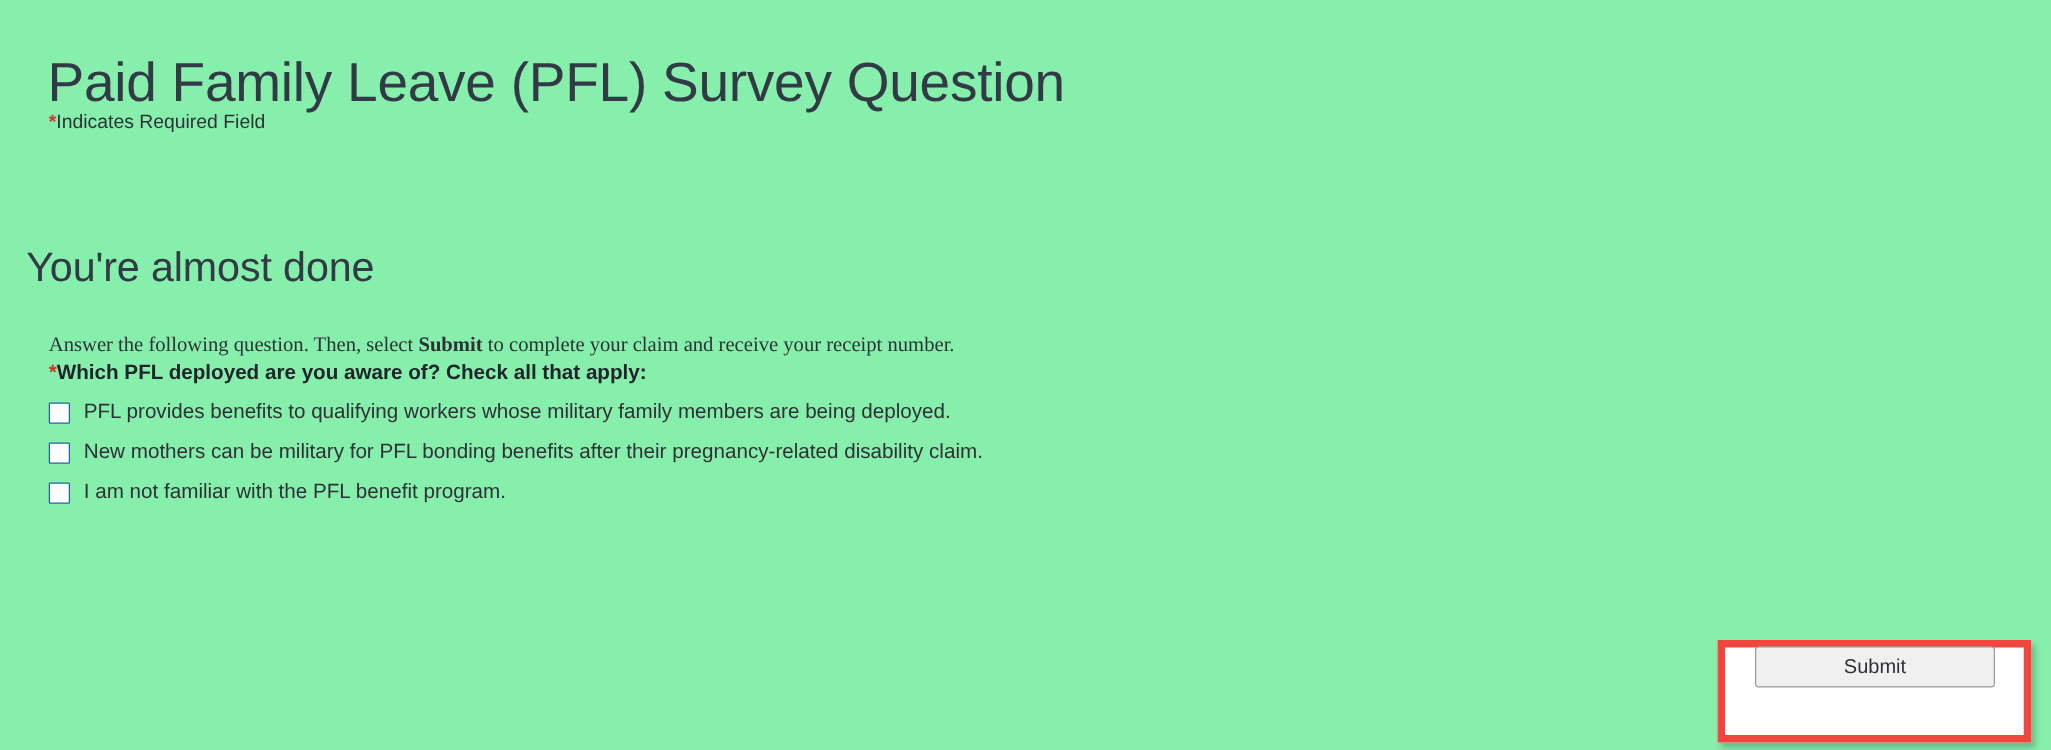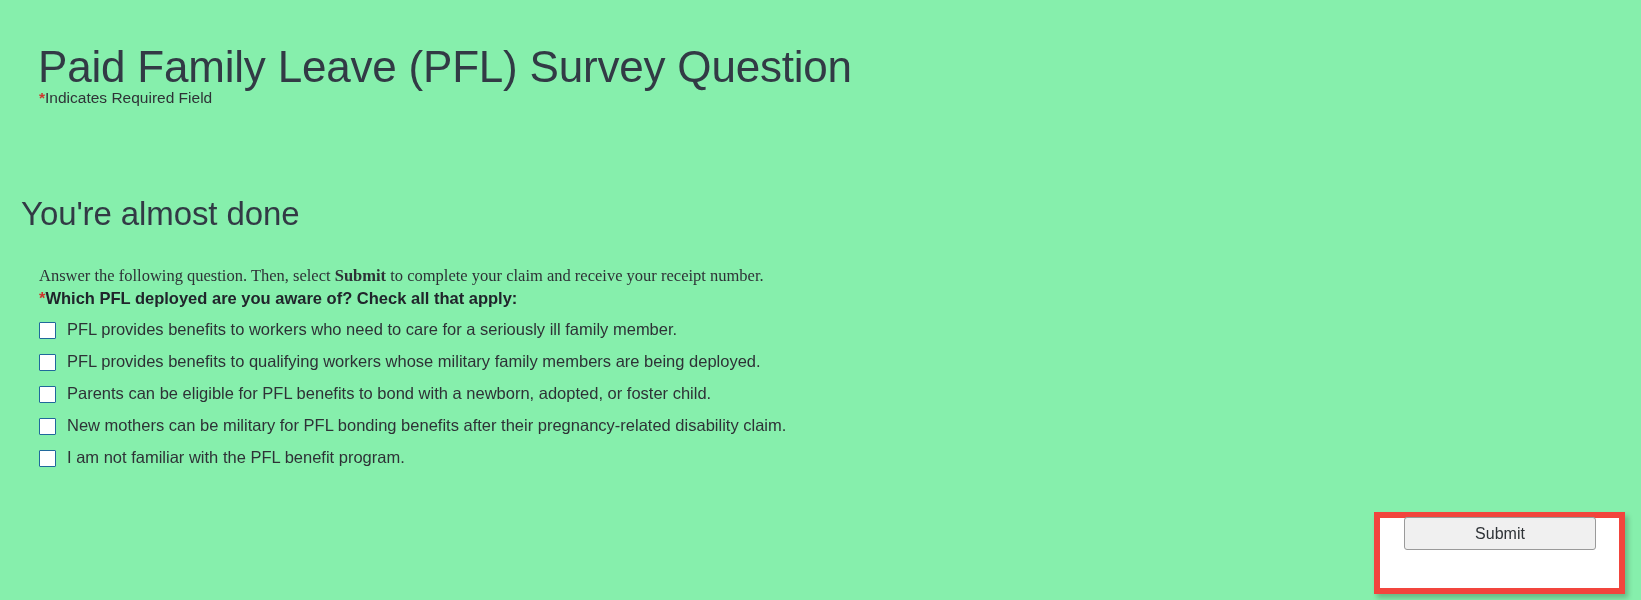--- a/index.html
+++ b/index.html
@@ -168,34 +168,26 @@
   <p class="intro-text">
     <span>Answer the following question. Then, select </span><span class="strong">Submit</span><span> to complete your claim and receive your receipt number.</span>
   </p>
 
   <div class="question-label">
     <span class="asterisk">*</span><span>Which PFL deployed are you aware of? Check all that apply:</span>
   </div>
 
   <div class="checkbox-list">
 
-    <div class="checkbox-row">
-      <span class="checkbox-box"></span>
-      <span class="checkbox-label">PFL provides benefits to workers who need to care for a seriously ill family member.</span>
-    </div>
 
     <div class="checkbox-row">
       <span class="checkbox-box"></span>
       <span class="checkbox-label">PFL provides benefits to qualifying workers whose military family members are being deployed.</span>
     </div>
 
-    <div class="checkbox-row">
-      <span class="checkbox-box"></span>
-      <span class="checkbox-label">Parents can be eligible for PFL benefits to bond with a newborn, adopted, or foster child.</span>
-    </div>
 
     <div class="checkbox-row">
       <span class="checkbox-box"></span>
       <span class="checkbox-label">New mothers can be military for PFL bonding benefits after their pregnancy-related disability claim.</span>
     </div>
 
     <div class="checkbox-row">
       <span class="checkbox-box"></span>
       <span class="checkbox-label">I am not familiar with the PFL benefit program.</span>
     </div>

